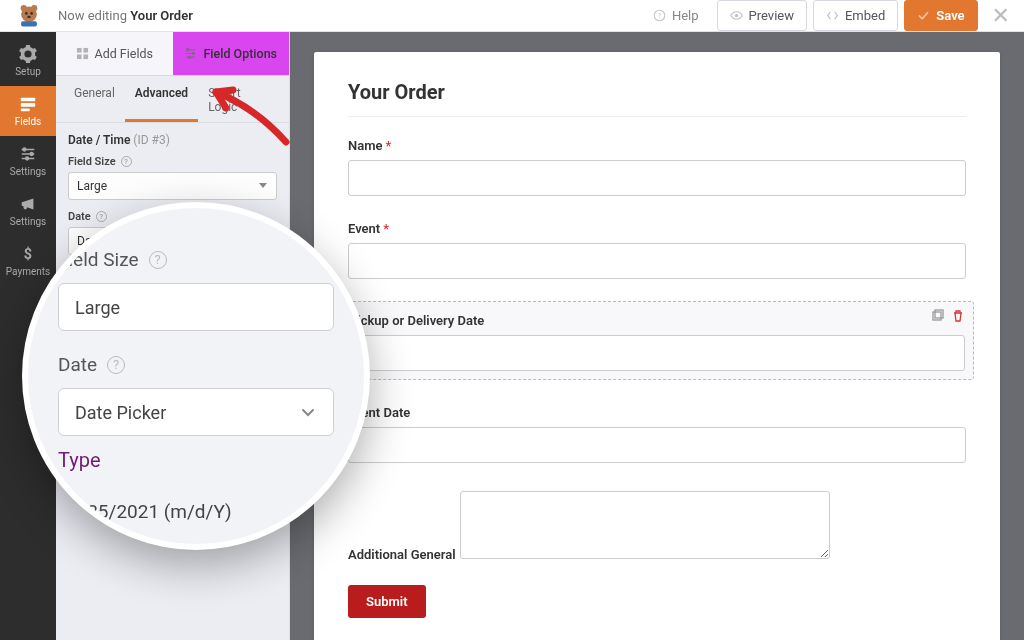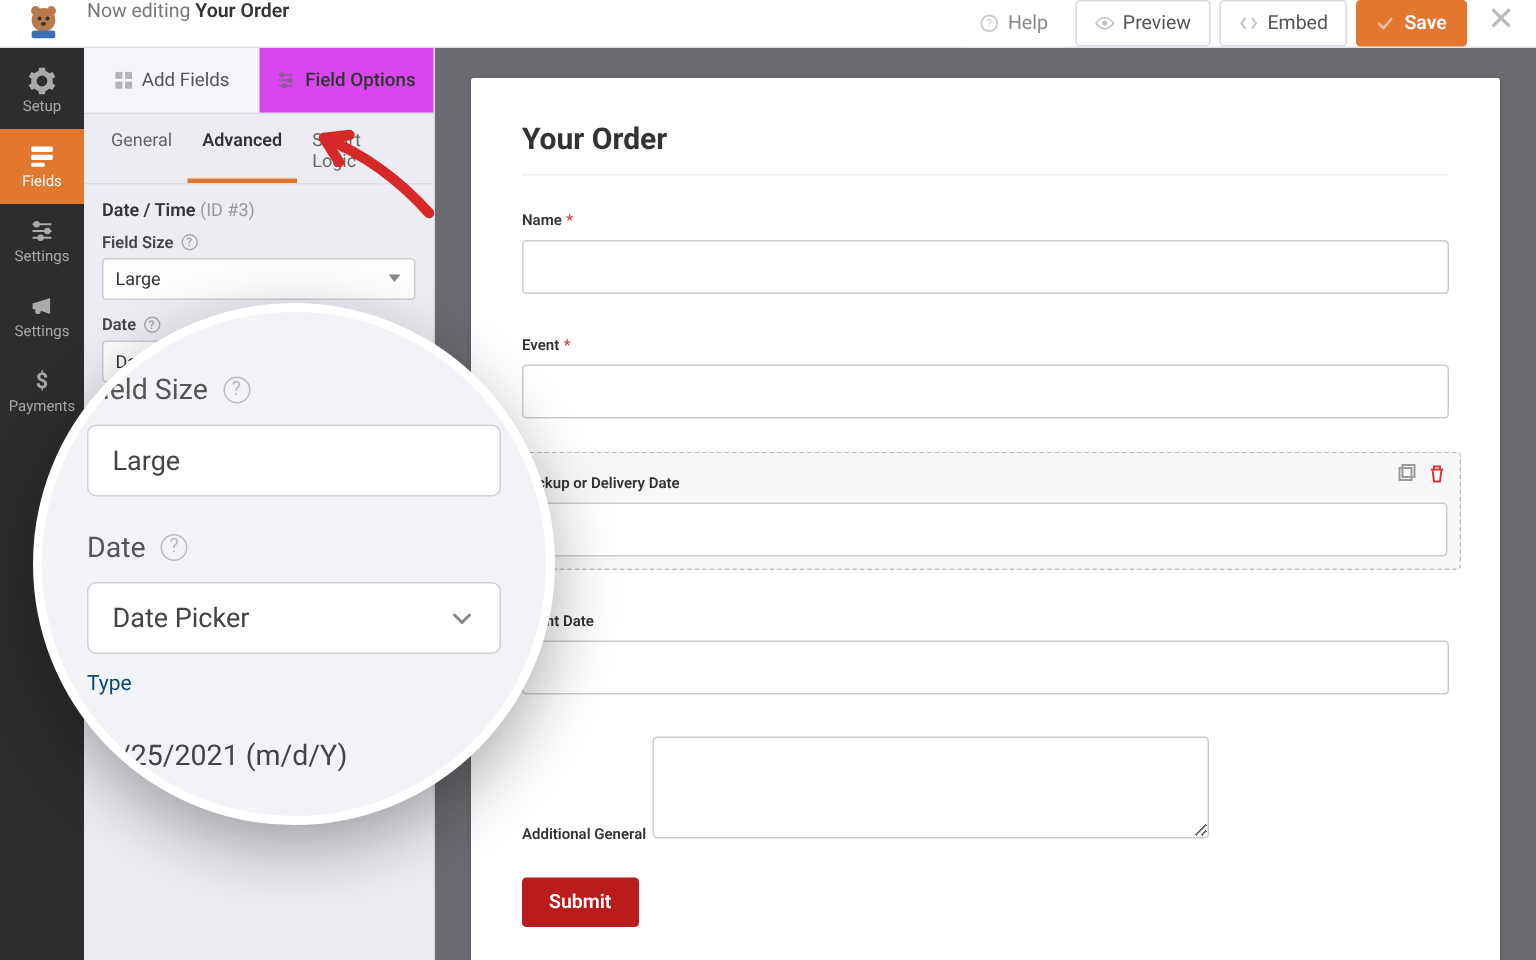--- a/index.html
+++ b/index.html
@@ -1,19 +1,19 @@
 <!DOCTYPE html>
 <html><head>
   <meta charset="utf-8">
   <style>
     * { margin:0; padding:0; box-sizing:border-box; font-family:-apple-system,BlinkMacSystemFont,"Segoe UI",Roboto,Arial,sans-serif; }
     html,body{width:1024px;height:640px;overflow:hidden;background:#f0f0f0}
     body{display:flex;flex-direction:column}
     
-    .topbar{height:48px;background:#fff;display:flex;padding:0 14px;border-bottom:1px solid #e2e2e8;color:#444;font-size:13px}
+    .topbar{height:48px;background:#fff;display:flex;align-items:center;padding:0 14px;border-bottom:1px solid #e2e2e8;color:#444;font-size:13px}
     .topbar .logo{width:30px;height:30px;border-radius:3px;margin-right:14px;display:flex;align-items:center;justify-content:center}
     .topbar .logo svg{width:28px;height:28px}
     .topbar .title{flex:0 0 auto;color:#777}
     .topbar .title b{color:#333;font-weight:600}
     .topbar .spacer{flex:1}
     .topbtn{border:1px solid #d8d8e2;background:#fff;color:#555;padding:7px 12px;margin-left:6px;border-radius:3px;font-size:13px;display:flex;align-items:center;gap:6px;cursor:pointer}
     .topbtn .ic{width:13px;height:13px;opacity:.55}
     .topbtn.help{border:none;color:#888}
     .topbtn.save{background:#e27730;border-color:#e27730;color:#fff;font-weight:600}
     .close-x{color:#bbb;font-size:22px;margin-left:14px;cursor:pointer}
@@ -39,37 +39,37 @@
     .lbl{font-size:11px;color:#444;font-weight:600;display:flex;align-items:center;gap:5px;margin:4px 0}
     .q{width:11px;height:11px;border:1px solid #aaa;border-radius:50%;display:inline-flex;align-items:center;justify-content:center;font-size:8px;color:#aaa}
     .sel{width:100%;height:28px;background:#fdfdfe;border:1px solid #ccc;border-radius:3px;padding:0 8px;font-size:12px;color:#333;appearance:none;position:relative}
     .selwrap{position:relative;margin-bottom:10px}
     .selwrap::after{content:"";position:absolute;right:10px;top:11px;width:0;height:0;border-left:4px solid transparent;border-right:4px solid transparent;border-top:5px solid #888;pointer-events:none}
     
     .canvas{flex:1;background:#6a6b70;padding:20px 24px;overflow:hidden}
     .sheet{background:#fff;border-radius:2px;padding:28px 34px;min-height:560px;box-shadow:0 2px 4px rgba(0,0,0,.15)}
     .sheet h2{font-size:20px;font-weight:700;color:#333;padding-bottom:12px;border-bottom:1px solid #eee;margin-bottom:18px}
     .fld{margin-bottom:22px}
-    .fld label{font-size:10px;font-weight:600;color:#333}
+    .fld label{font-size:13px;font-weight:600;color:#333}
     .fld label .req{color:#d63638;margin-left:3px}
     .fld .inp{display:block;width:100%;height:36px;border:1px solid #ccc;border-radius:3px;margin-top:6px;padding:0 10px;font-size:13px}
     .fld.selected{background:#f8f8fa;border:1px dashed #bbb;border-radius:3px;padding:8px;margin-left:-8px;margin-right:-8px;position:relative}
     .fld.selected .rowicons{position:absolute;right:8px;top:6px;display:flex;gap:6px}
     .fld.selected .rowicons span{width:15px;height:15px;display:inline-flex;align-items:center;justify-content:center;cursor:pointer}
     .ta{width:60%;height:68px;border:1px solid #ccc;border-radius:3px;margin-top:6px}
     .submit{background:#b91c1c;color:#fff;border:none;padding:9px 18px;border-radius:3px;font-size:13px;font-weight:600;cursor:pointer}
     
     .arrow{position:absolute;left:178px;top:48px;pointer-events:none;z-index:5}
     
     .mag{position:absolute;left:22px;top:170px;width:348px;height:348px;background:#f2f3f7;border:6px solid #fff;border-radius:50%;box-shadow:0 16px 44px rgba(0,0,0,.32);overflow:hidden;padding:40px 30px 0 30px;z-index:10}
     .mag .mlbl{font-size:19px;color:#555;font-weight:400;display:flex;align-items:center;gap:10px}
     .mag .mq{width:18px;height:18px;border:1.5px solid #bbb;border-radius:50%;display:inline-flex;align-items:center;justify-content:center;font-size:13px;color:#bbb}
     .mag .msel{width:100%;height:48px;background:#fff;border:1px solid #cfcfd6;border-radius:6px;margin-top:12px;display:flex;align-items:center;padding:0 16px;font-size:18px;color:#444}
     .mag .msel.withchev{justify-content:space-between}
-    .mag .mtype{font-size:14px;color:#0c4a6e;margin-top:12px}
+    .mag .mtype{font-size:20px;color:#701a75;margin-top:12px}
     .mag .mfmt{font-size:19px;color:#444;margin-top:28px}
     .mag .sep{margin:22px 0 16px}
   </style>
 </head>
 <body>
 
 <div class="topbar">
   <span class="logo">
     <svg viewBox="0 0 32 32">
         <circle cx="16" cy="14" r="9" fill="#b97a4c"></circle>

